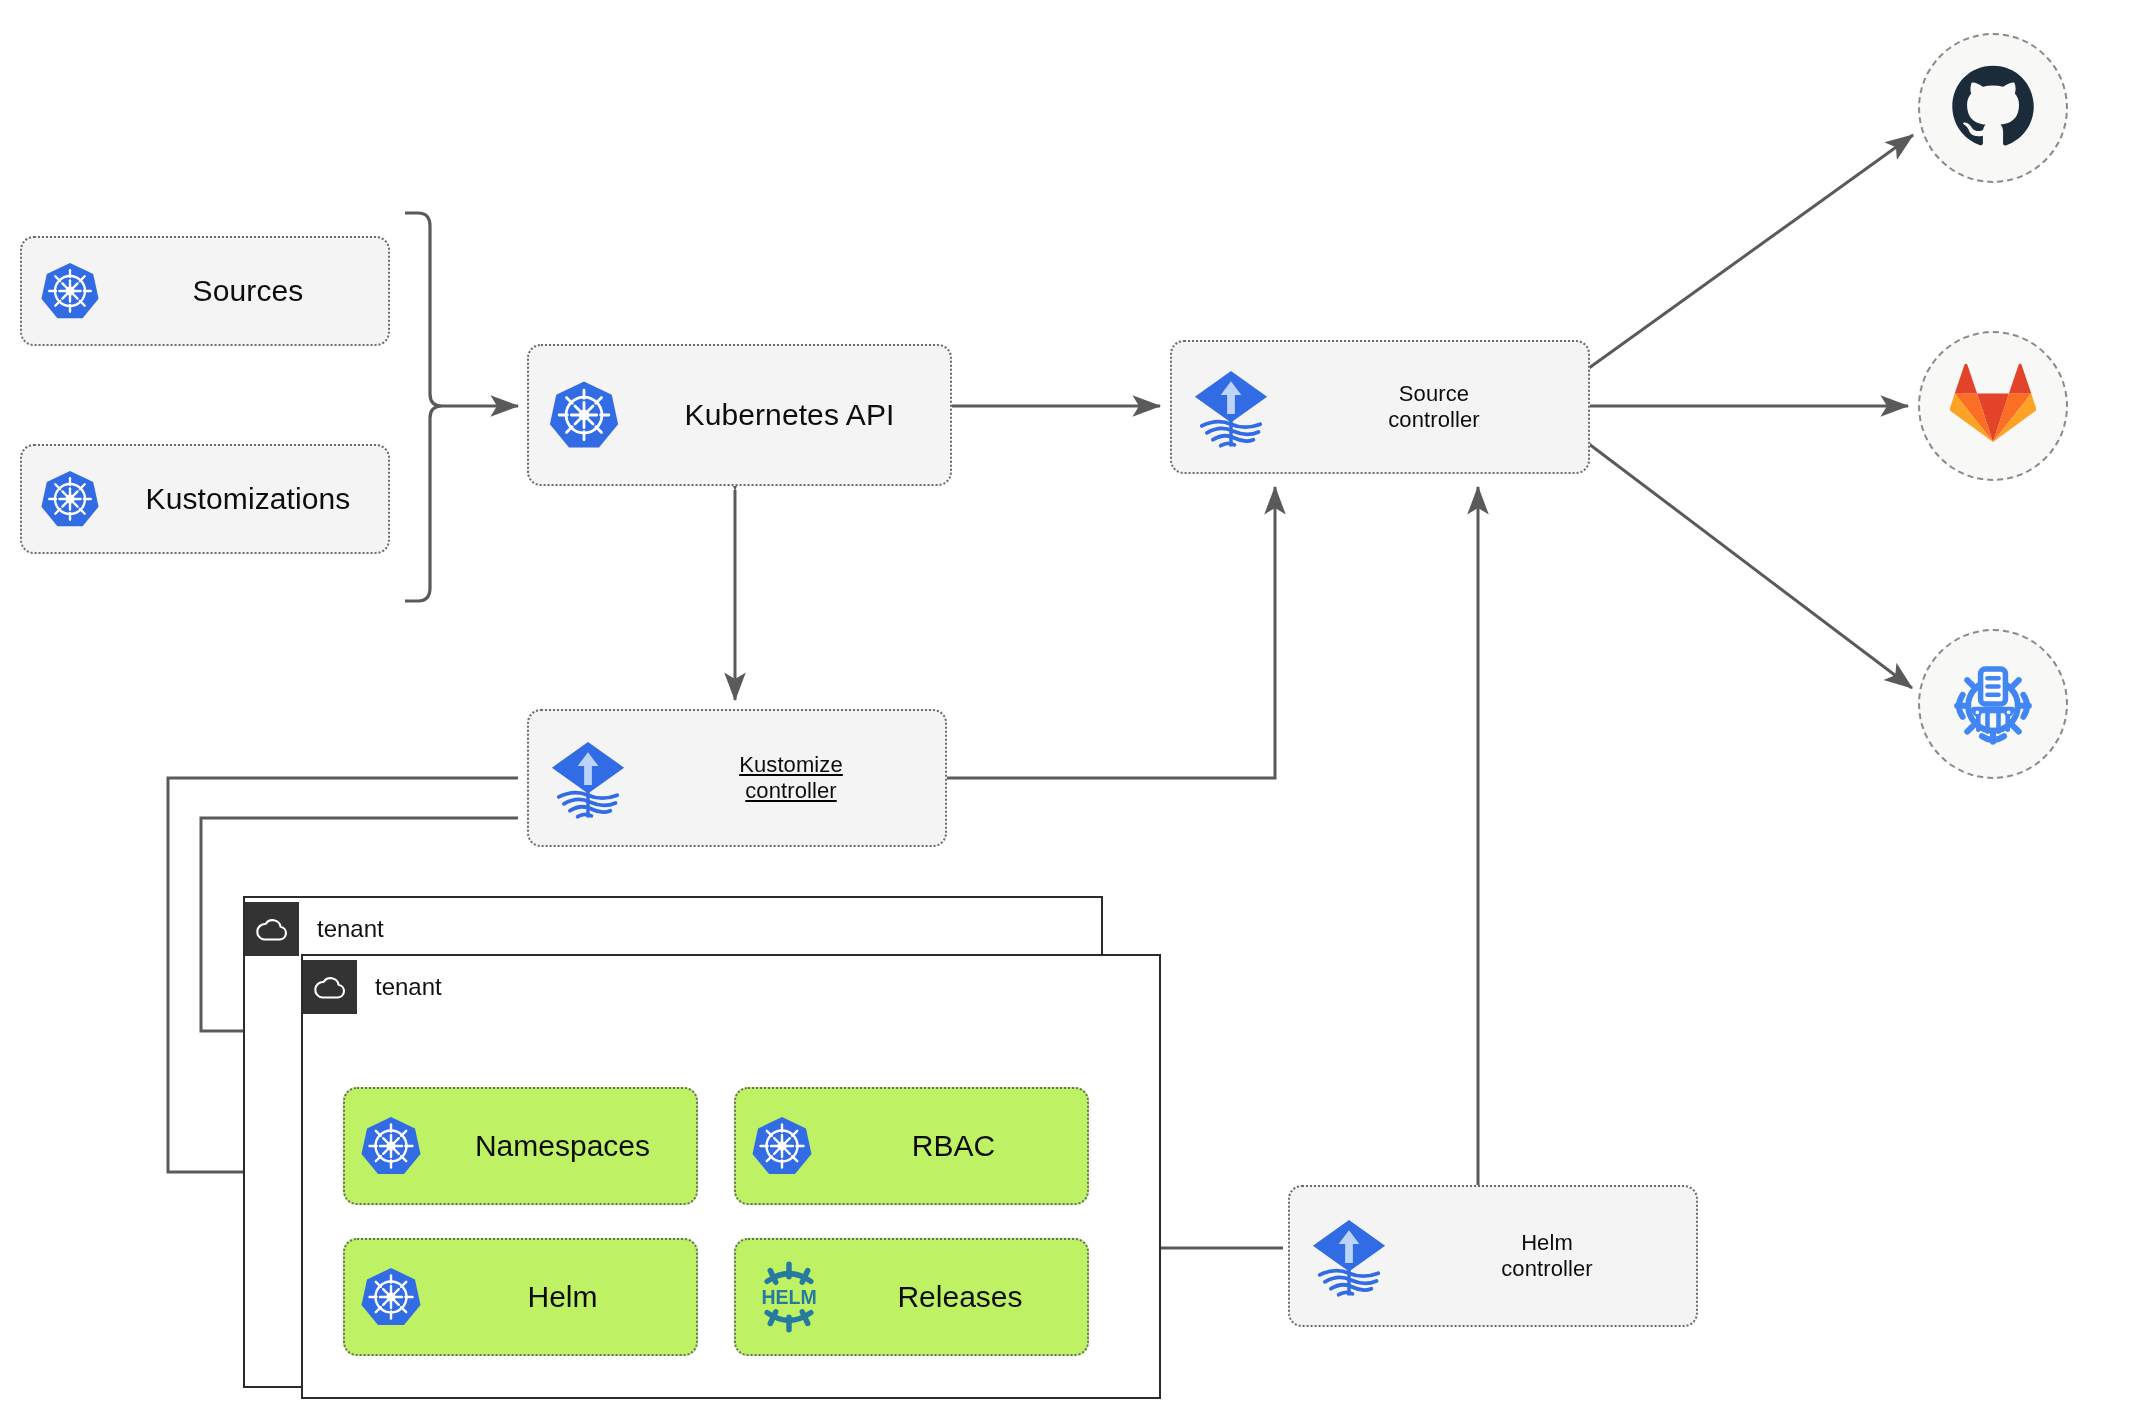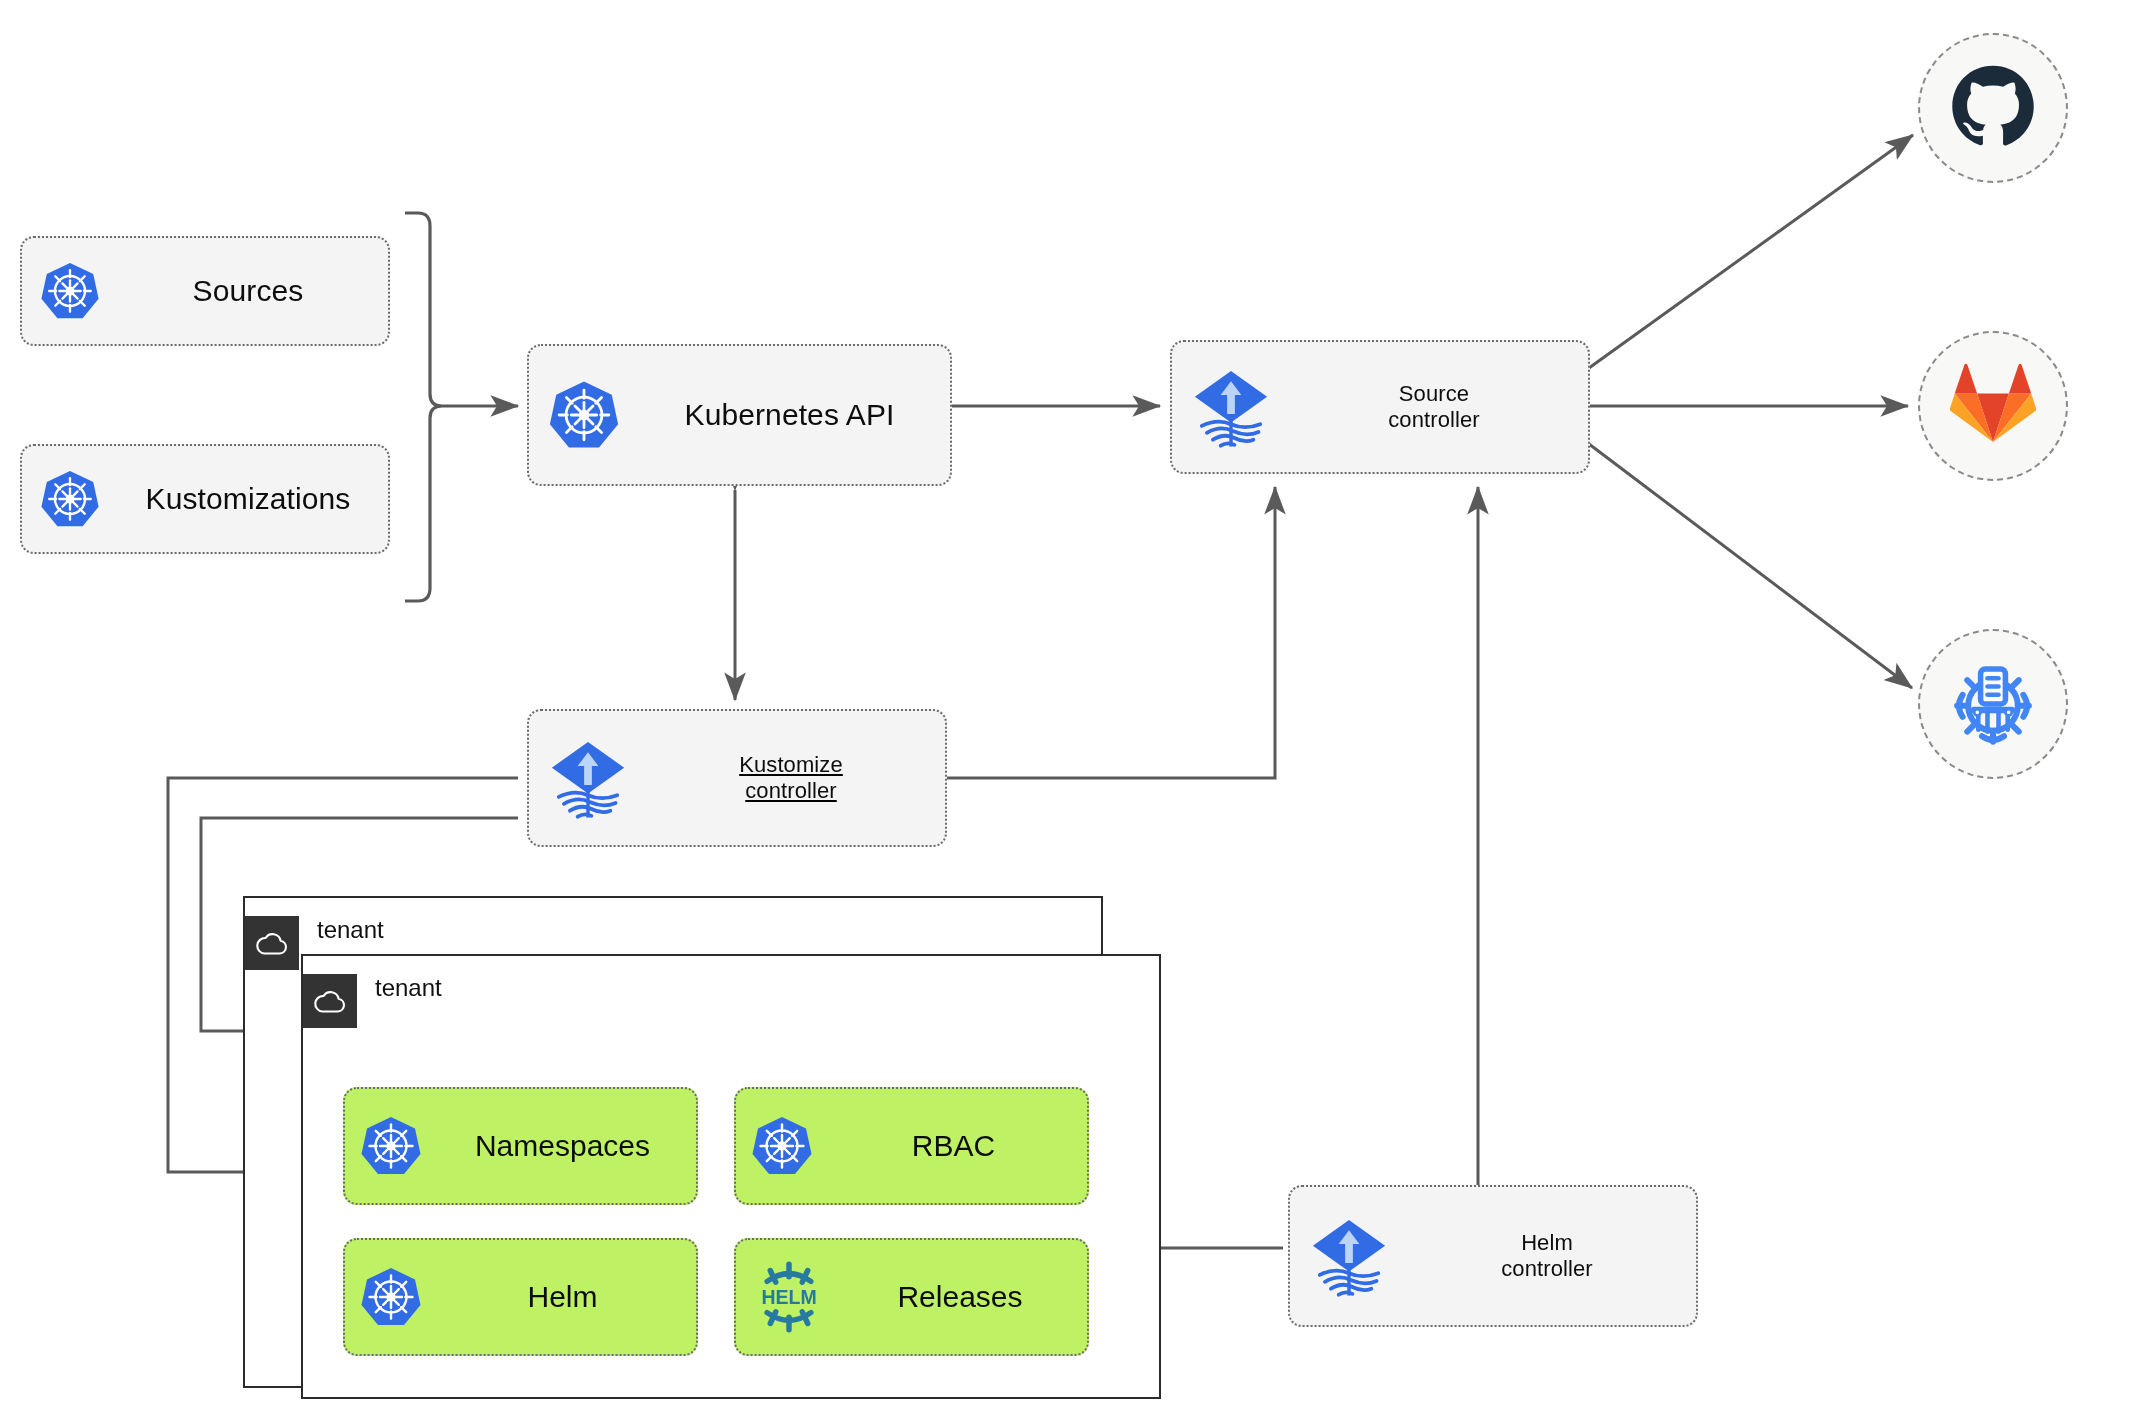--- a/index.html
+++ b/index.html
@@ -32,21 +32,21 @@
     background:#f8f8f6;border:2.5px dashed #8a8a8a;
     display:flex;align-items:center;justify-content:center;box-sizing:border-box;
   }
 
   
   .tenant{
     position:absolute;background:#ffffff;border:2.5px solid #2b2b2b;
     box-sizing:border-box;
   }
   .tenant-hdr{
-    position:absolute;left:0;top:18px;height:54px;display:flex;align-items:flex-start;
+    position:absolute;left:0;top:4px;height:54px;display:flex;align-items:center;
   }
   .tenant-badge{
     width:54px;height:54px;background:#333333;display:flex;align-items:center;justify-content:center;
     flex:0 0 auto;
   }
   .tenant-name{
     font-size:24px;color:#111;padding-left:18px;white-space:nowrap;
   }
   .tenant-body{position:absolute;left:0;top:54px;right:0;bottom:0;}
 

